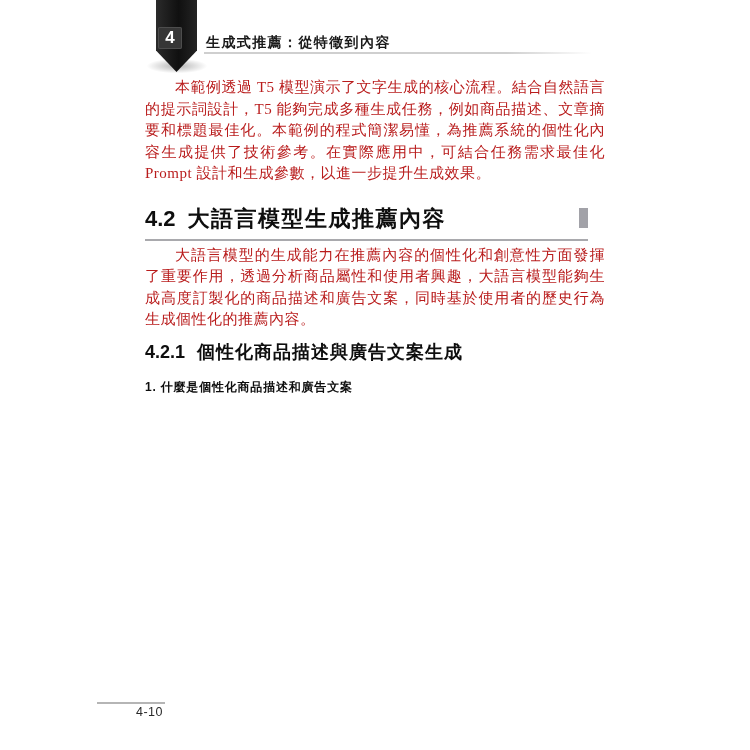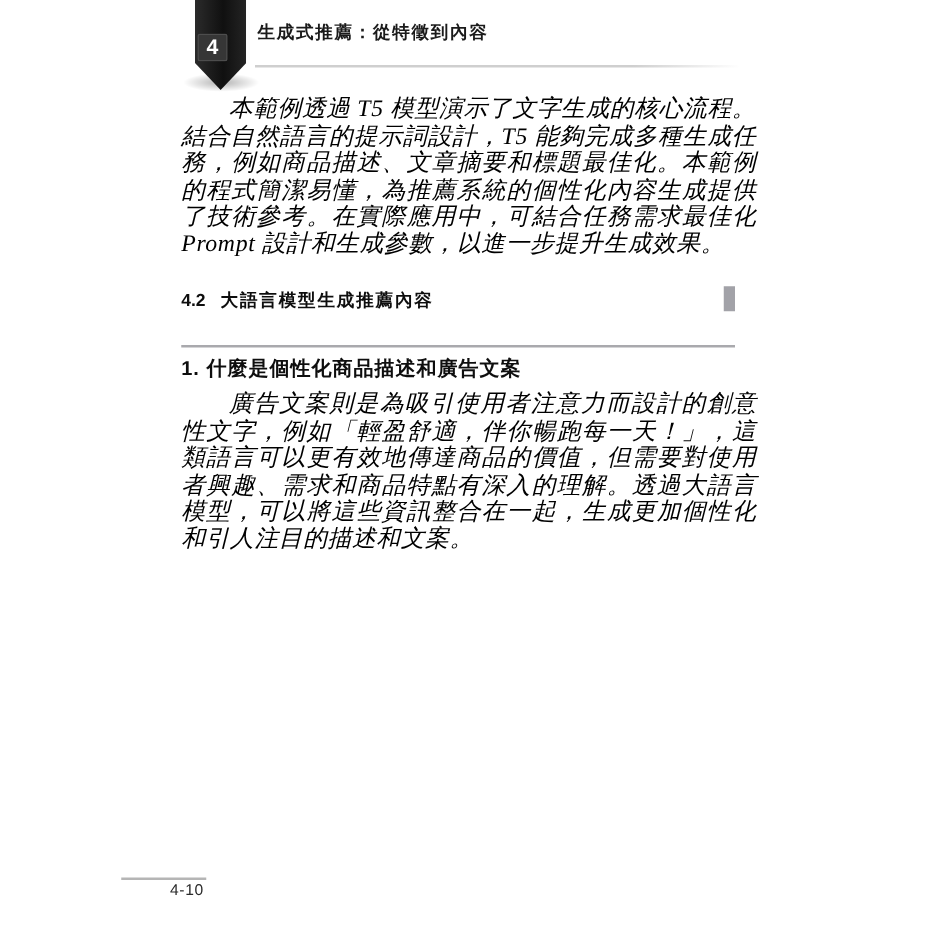--- a/index.html
+++ b/index.html
@@ -10,39 +10,39 @@
   
   .ribbon-shadow{position:absolute;left:144px;top:58px;width:66px;height:16px;
     background:radial-gradient(ellipse at center,rgba(0,0,0,.30),rgba(0,0,0,0) 65%);}
   .ribbon-body{position:absolute;left:156px;top:0;width:41px;height:72px;
     background:linear-gradient(to right,#2b2b2b,#101010 55%,#242424);
     clip-path:polygon(0 0,100% 0,100% 70%,50% 100%,0 70%);}
   .ribbon-num{position:absolute;left:2px;top:27px;width:24px;height:22px;
     background:var(--ribbon-panel,#363636);color:#fff;text-align:center;
     font:bold 17px/22px "Liberation Sans","DejaVu Sans",sans-serif;
     border-radius:2px;box-shadow:inset 0 0 0 1px #4d4d4d;}
-  .chapter-title{position:absolute;left:206px;top:16px;color:#1a1a1a;
+  .chapter-title{position:absolute;left:206px;top:33px;color:#1a1a1a;
     font:bold 14px/18px "Liberation Sans","DejaVu Sans",sans-serif;letter-spacing:1.4px;}
   .header-rule{position:absolute;left:204px;top:52px;width:388px;height:2px;
     background:linear-gradient(to right,var(--rule,#cfcfcf) 78%,rgba(207,207,207,0));}
 
   
   main{position:absolute;left:145px;top:77px;width:460px;}
-  p.body-text{margin:0 0 5px;font-size:19px;line-height:21.5px;letter-spacing:.5px;
-    text-align:justify;text-justify:inter-ideograph;text-indent:2em;color:#000000;font-style:italic;}
+  p.body-text{margin:0 0 5px;font-size:15px;line-height:21.5px;letter-spacing:.5px;
+    text-align:justify;text-justify:inter-ideograph;text-indent:2em;color:#b91c1c;}
   h2,h3,h4{font-family:"Liberation Sans","DejaVu Sans",sans-serif;color:#0e0e0e;}
-  h2{position:relative;margin:22px 0 4px;width:443px;font-size:14px;line-height:24px;
-     font-weight:bold;letter-spacing:1.5px;padding-bottom:24px;
+  h2{position:relative;margin:22px 0 4px;width:443px;font-size:22px;line-height:24px;
+     font-weight:bold;letter-spacing:1.5px;padding-bottom:8px;
      border-bottom:2px solid #a9a9ad;}
   .h2-num{margin-right:12px;letter-spacing:0;}
   .section-marker{position:absolute;right:0;top:1px;width:9px;height:20px;
      background:var(--marker,#a2a2a8);}
   h3{margin:10px 0 14px;font-size:18px;line-height:22px;font-weight:bold;letter-spacing:1px;}
   .h3-num{margin-right:12px;letter-spacing:0;}
-  h4{margin:8px 0 7px;font-size:16px;line-height:20px;font-weight:bold;letter-spacing:.8px;}
+  h4{margin:8px 0 7px;font-size:12px;line-height:20px;font-weight:bold;letter-spacing:.8px;}
 
   
   .footer-rule{position:absolute;left:97px;top:702px;width:68px;height:1.5px;background:#b5b5b5;}
   .page-number{position:absolute;left:136px;top:704px;color:#2a2a2a;
     font:12.5px/16px "Liberation Sans","DejaVu Sans",sans-serif;letter-spacing:.5px;text-align:right;}
 </style>
 </head>
 <body>
 
 <div class="page">
@@ -57,26 +57,29 @@
   </header>
 
   <main>
     <p class="body-text">本範例透過 T5 模型演示了文字生成的核心流程。結合自然語言的提示詞設計，T5 能夠完成多種生成任務，例如商品描述、文章摘要和標題最佳化。本範例的程式簡潔易懂，為推薦系統的個性化內容生成提供了技術參考。在實際應用中，可結合任務需求最佳化 Prompt 設計和生成參數，以進一步提升生成效果。</p>
 
     <h2>
       <span class="h2-num">4.2</span><span>大語言模型生成推薦內容</span>
       <span class="section-marker"></span>
     </h2>
 
+    <p class="body-text">大語言模型的生成能力在推薦內容的個性化和創意性方面發揮了重要作用，透過分析商品屬性和使用者興趣，大語言模型能夠生成高度訂製化的商品描述和廣告文案，同時基於使用者的歷史行為生成個性化的推薦內容。</p>
 
+    <h3>
+      <span class="h3-num">4.2.1</span><span>個性化商品描述與廣告文案生成</span>
+    </h3>
 
 
     <h4>1. 什麼是個性化商品描述和廣告文案</h4>
 
-    <p class="body-text">廣告文案則是為吸引使用者注意力而設計的創意性文字，例如「輕盈舒適，伴你暢跑每一天！」，這類語言可以更有效地傳達商品的價值，但需要對使用者興趣、需求和商品特點有深入的理解。透過大語言模型，可以將這些資訊整合在一起，生成更加個性化和引人注目的描述和文案。</p>
   </main>
 
   <footer>
     <div class="footer-rule"></div>
     <div class="page-number">4-10</div>
   </footer>
 
 </div>
 
 </body></html>

